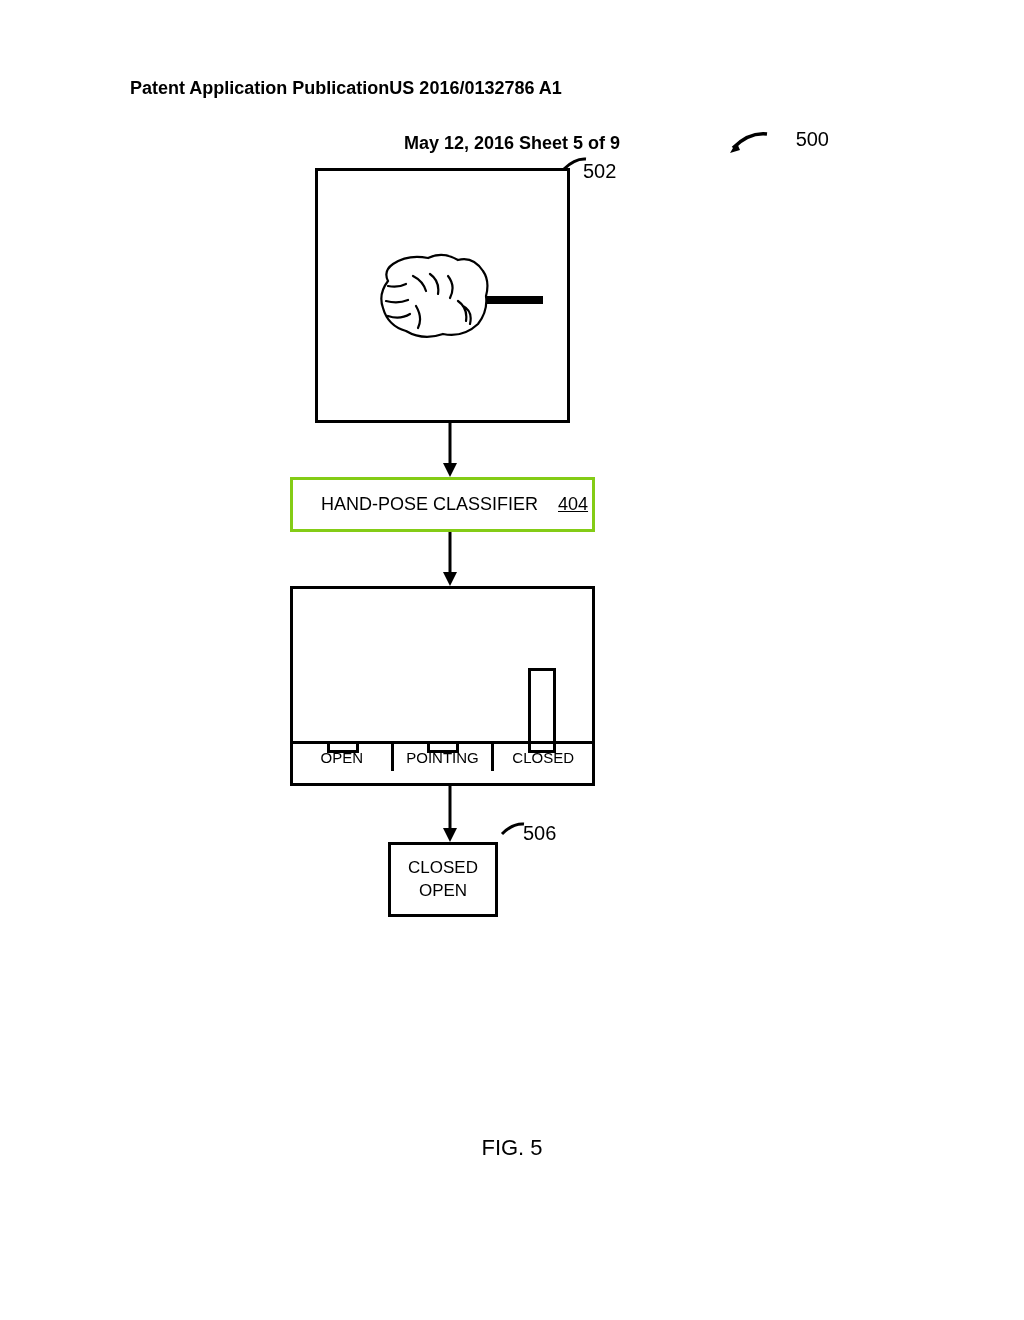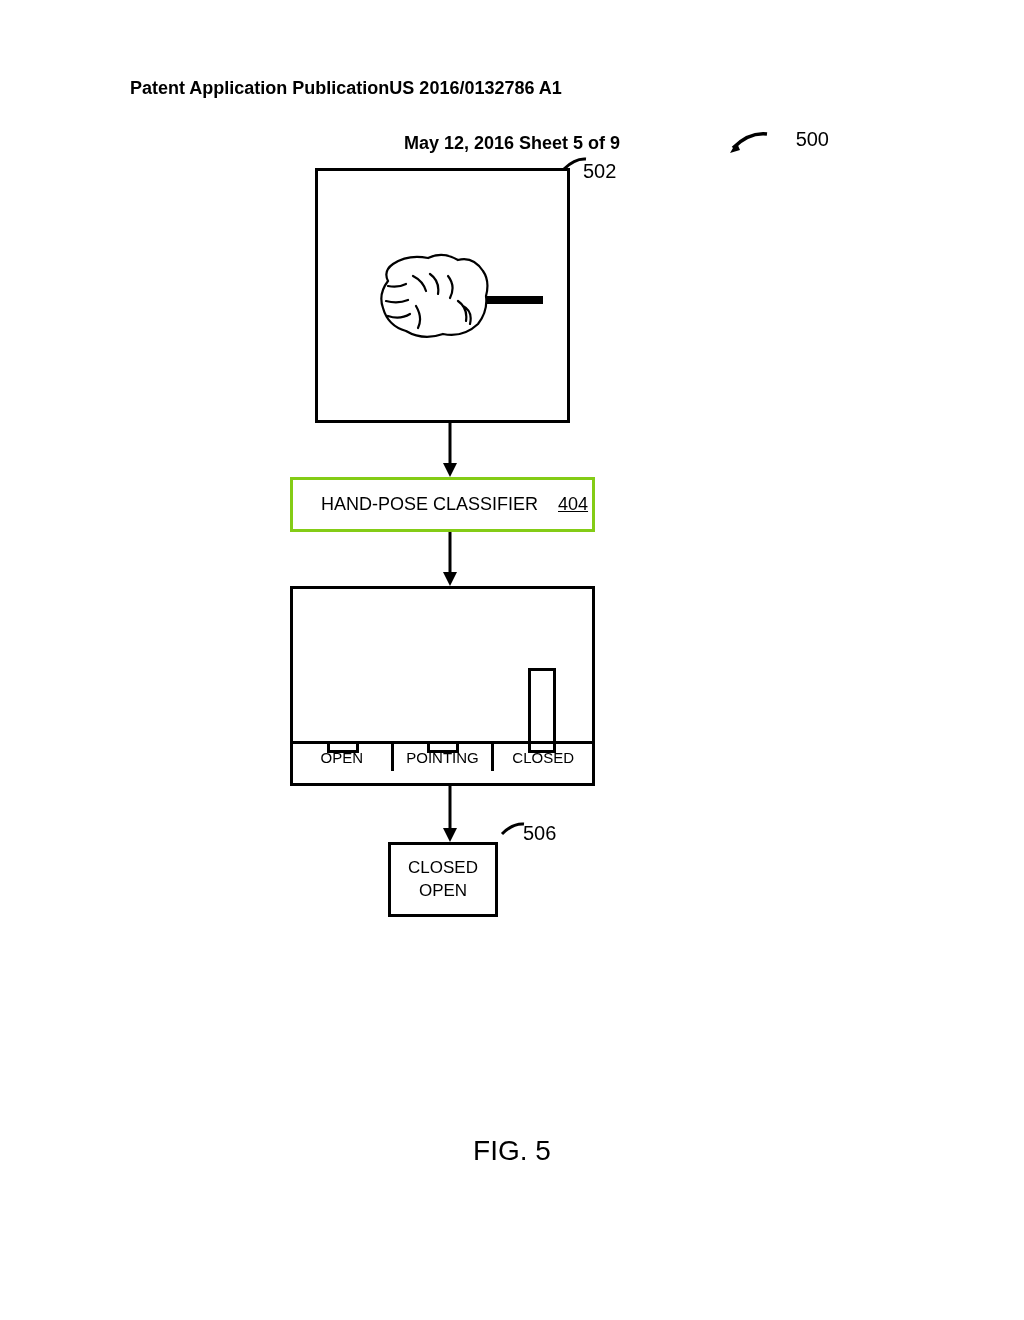--- a/index.html
+++ b/index.html
@@ -185,21 +185,21 @@
     position: absolute;
     top: 700px;
     left: 498px;
   }
 
   .figure-caption {
     position: absolute;
     top: 1135px;
     width: 100%;
     text-align: center;
-    font-size: 28px;
+    font-size: 22px;
   }
 </style>
 </head>
 <body>
 
 <div class="header">
   <div class="header-left">Patent Application Publication</div>
   <div class="header-center">May 12, 2016  Sheet 5 of 9</div>
   <div class="header-right">US 2016/0132786 A1</div>
 </div>

